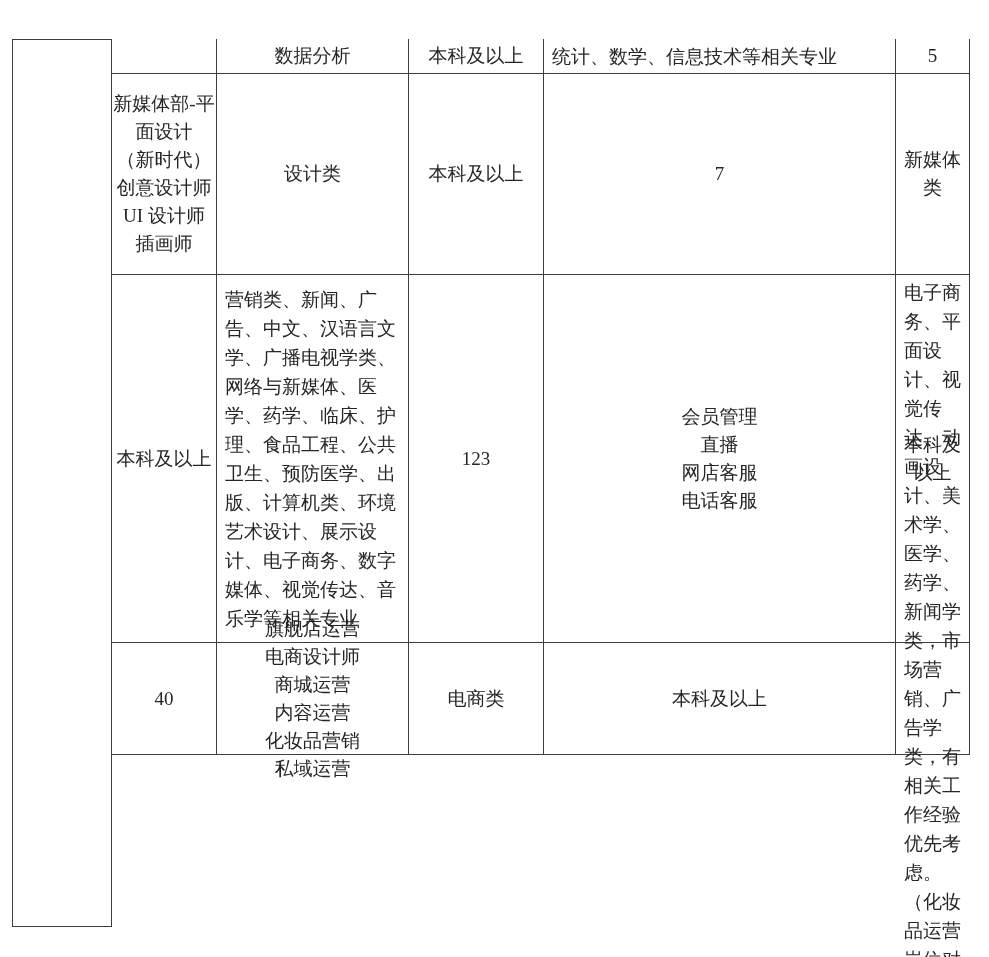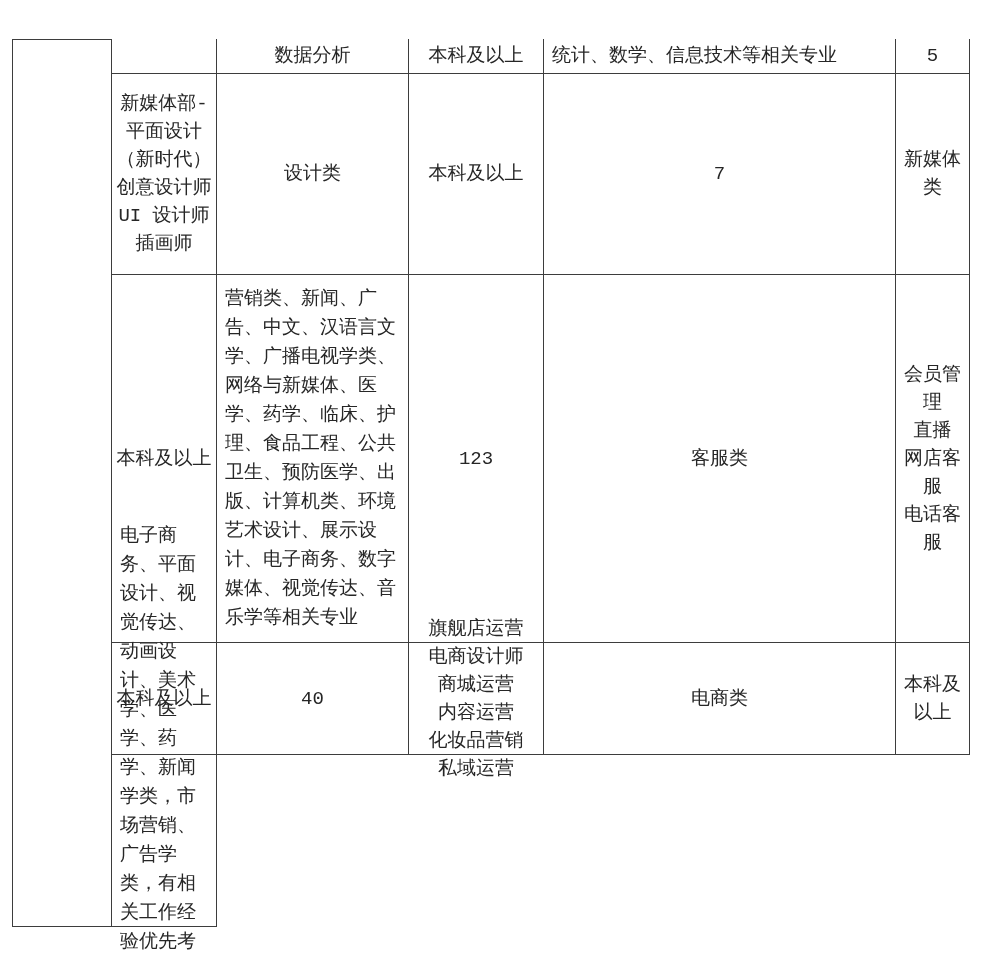--- a/index.html
+++ b/index.html
@@ -5,21 +5,21 @@
   html, body {
     margin: 0;
     padding: 0;
     background: #ffffff;
   }
   .page {
     position: relative;
     width: 989px;
     height: 957px;
     background: #ffffff;
-    font-family: Liberation Mono, monospace;
+    font-family: Liberation Serif, serif;
     color: #262626;
     font-size: 19px;
     overflow: hidden;
   }
   .jobs-table {
     position: absolute;
     left: 12px;
     top: 39px;
     display: grid;
     grid-template-columns: 100px 105px 192px 135px 352px 74px;
@@ -74,21 +74,20 @@
 插画师</div>
     <div class="cell">设计类</div>
     <div class="cell">本科及以上</div>
     <div class="cell">7</div>
 
     <div class="cell">新媒体类</div>
     <div class="cell">本科及以上</div>
     <div class="cell majors">营销类、新闻、广告、中文、汉语言文学、广播电视学类、网络与新媒体、医学、药学、临床、护理、食品工程、公共卫生、预防医学、出版、计算机类、环境艺术设计、展示设计、电子商务、数字媒体、视觉传达、音乐学等相关专业</div>
     <div class="cell">123</div>
 
-    <div class="cell">客服类</div>
     <div class="cell positions">会员管理
 直播
 网店客服
 电话客服</div>
     <div class="cell">本科及以上</div>
     <div class="cell">40</div>
 
     <div class="cell positions">旗舰店运营
 电商设计师
 商城运营

